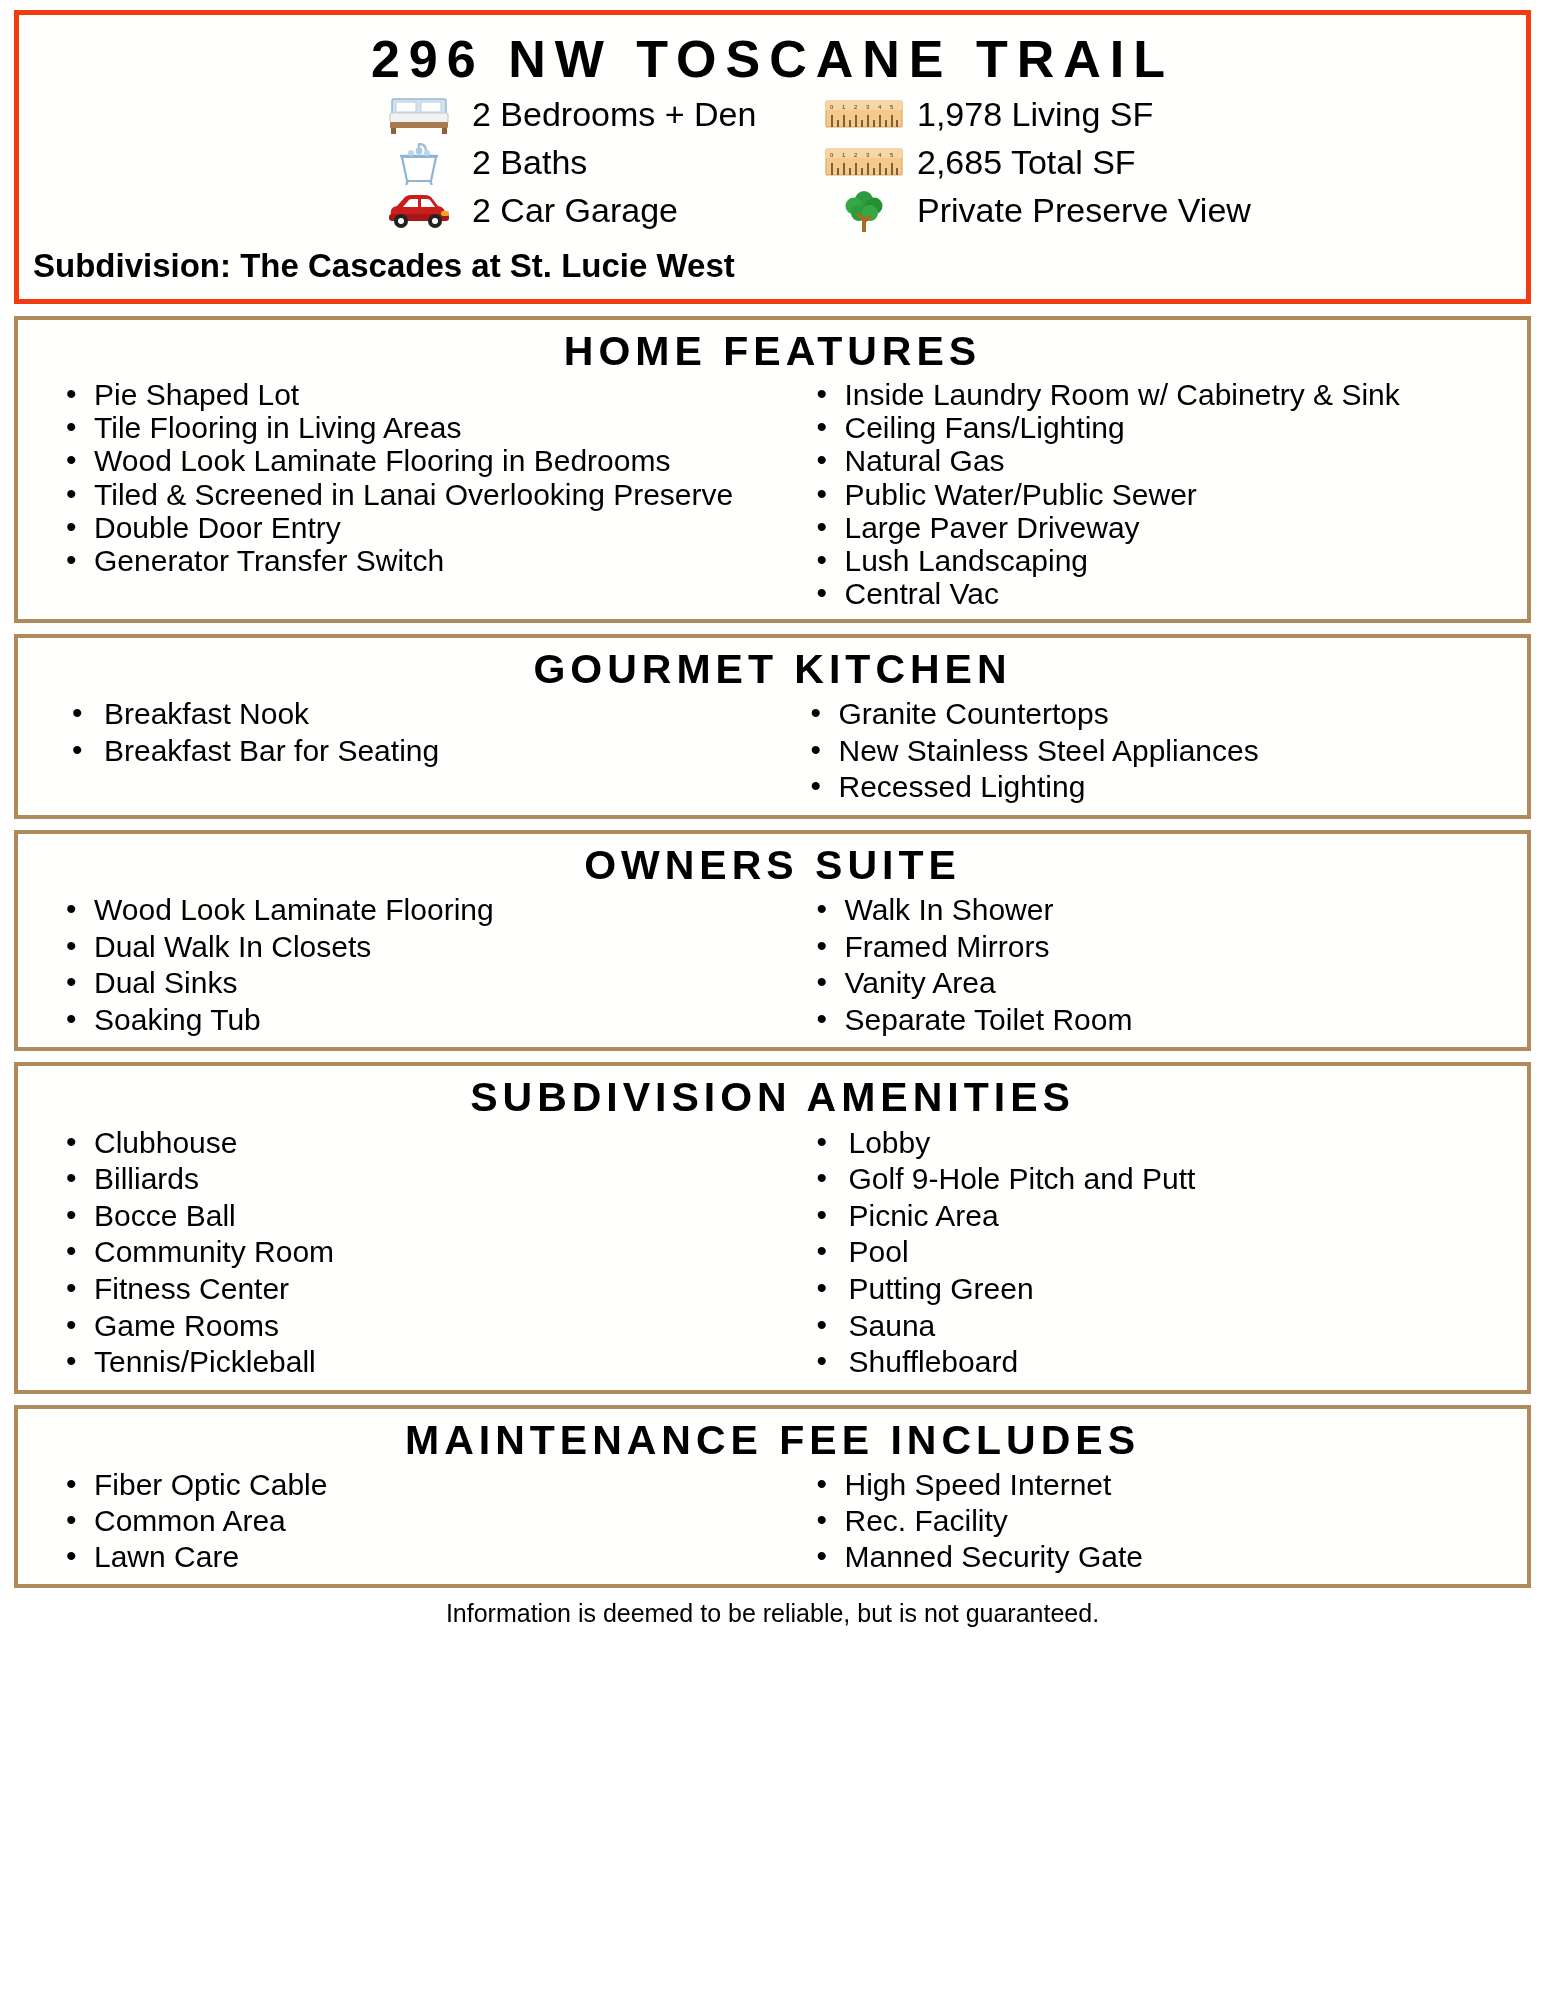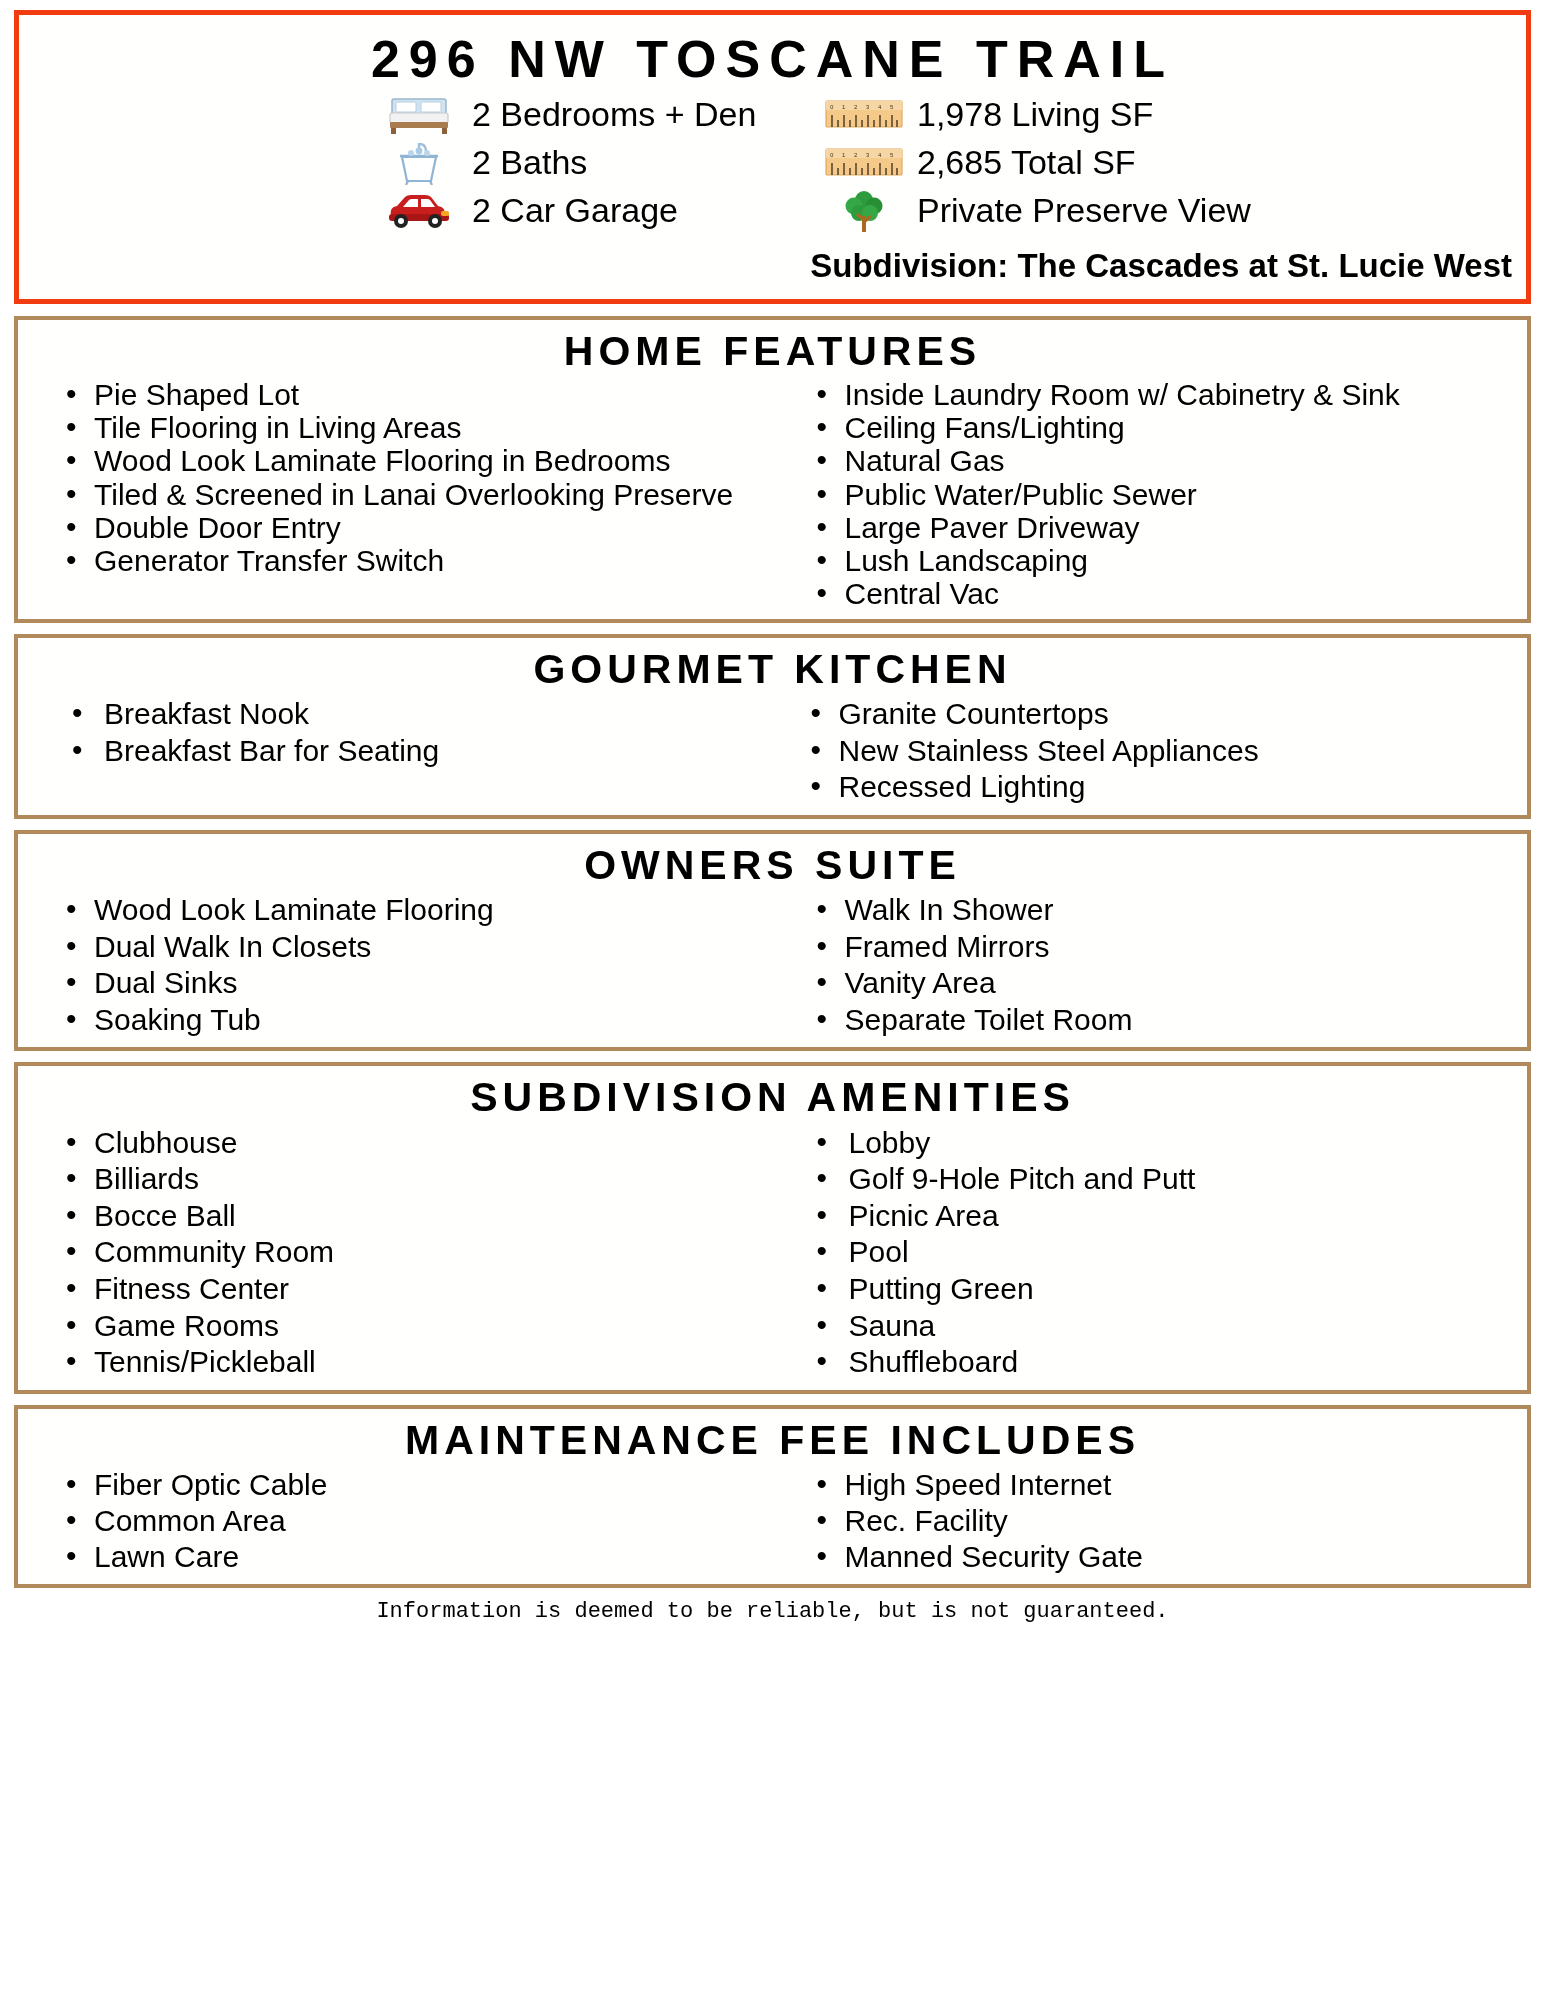--- a/index.html
+++ b/index.html
@@ -64,21 +64,21 @@
   }
   .spec-icon svg { display: block; }
   .spec-text {
     font-size: 34px;
     font-weight: 400;
     white-space: nowrap;
     line-height: 1;
   }
 
   .subdivision {
-    text-align: right;
+    text-align: left;
     font-size: 33px;
     font-weight: 700;
     margin-top: 14px;
     white-space: nowrap;
   }
 
   
   .section {
     border: 4px solid #B08A5A;
     background: #fffffd;
@@ -126,23 +126,22 @@
   
   .section.amenities ul.bullets li { line-height: 1.12; margin-bottom: 3px; }
   .section.maintenance ul.bullets li { line-height: 1.1; margin-bottom: 3px; }
   .section.owners ul.bullets li { line-height: 1.12; margin-bottom: 3px; }
   .section.kitchen ul.bullets li { line-height: 1.12; margin-bottom: 3px; }
   .section.amenities .col.right ul.bullets li,
   .section.kitchen .col.right ul.bullets li { padding-left: 40px; }
 
   .disclaimer {
     text-align: center;
-    font-size: 22px;
+    font-size: 25px;
     margin-top: 4px;
-    font-family: Liberation Mono, monospace;
   }
 </style>
 </head>
 <body>
 
 <div class="header-box">
 
   <div class="address-title">296 NW TOSCANE TRAIL</div>
 
   <div class="spec-grid">

